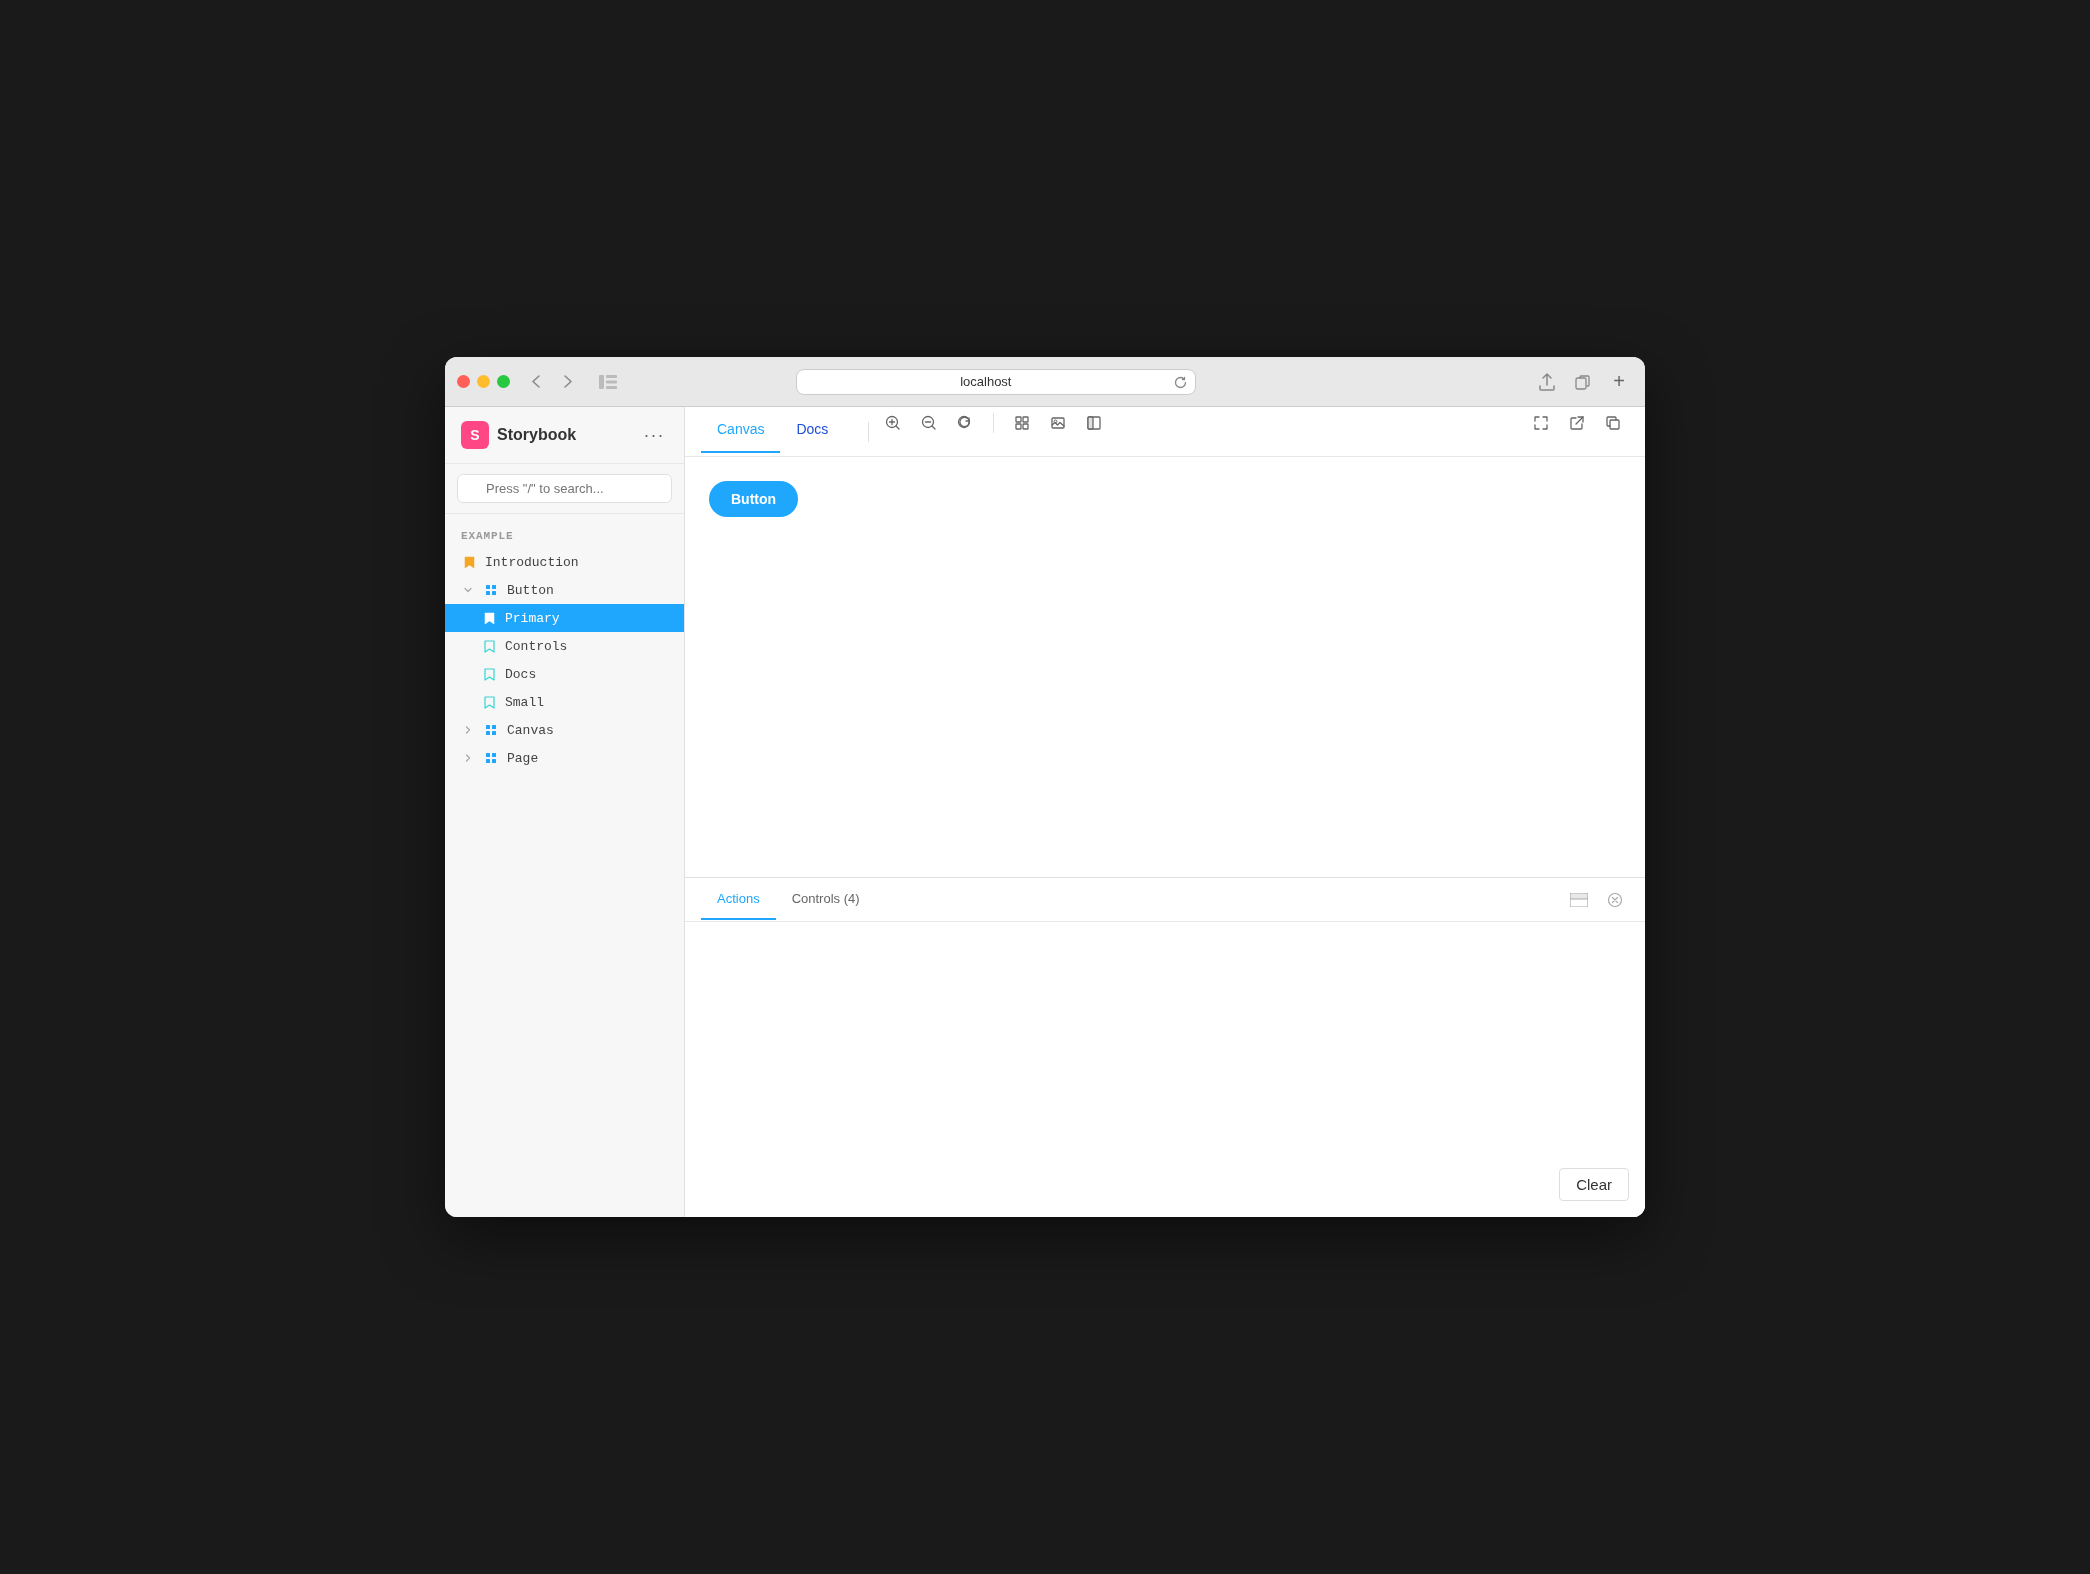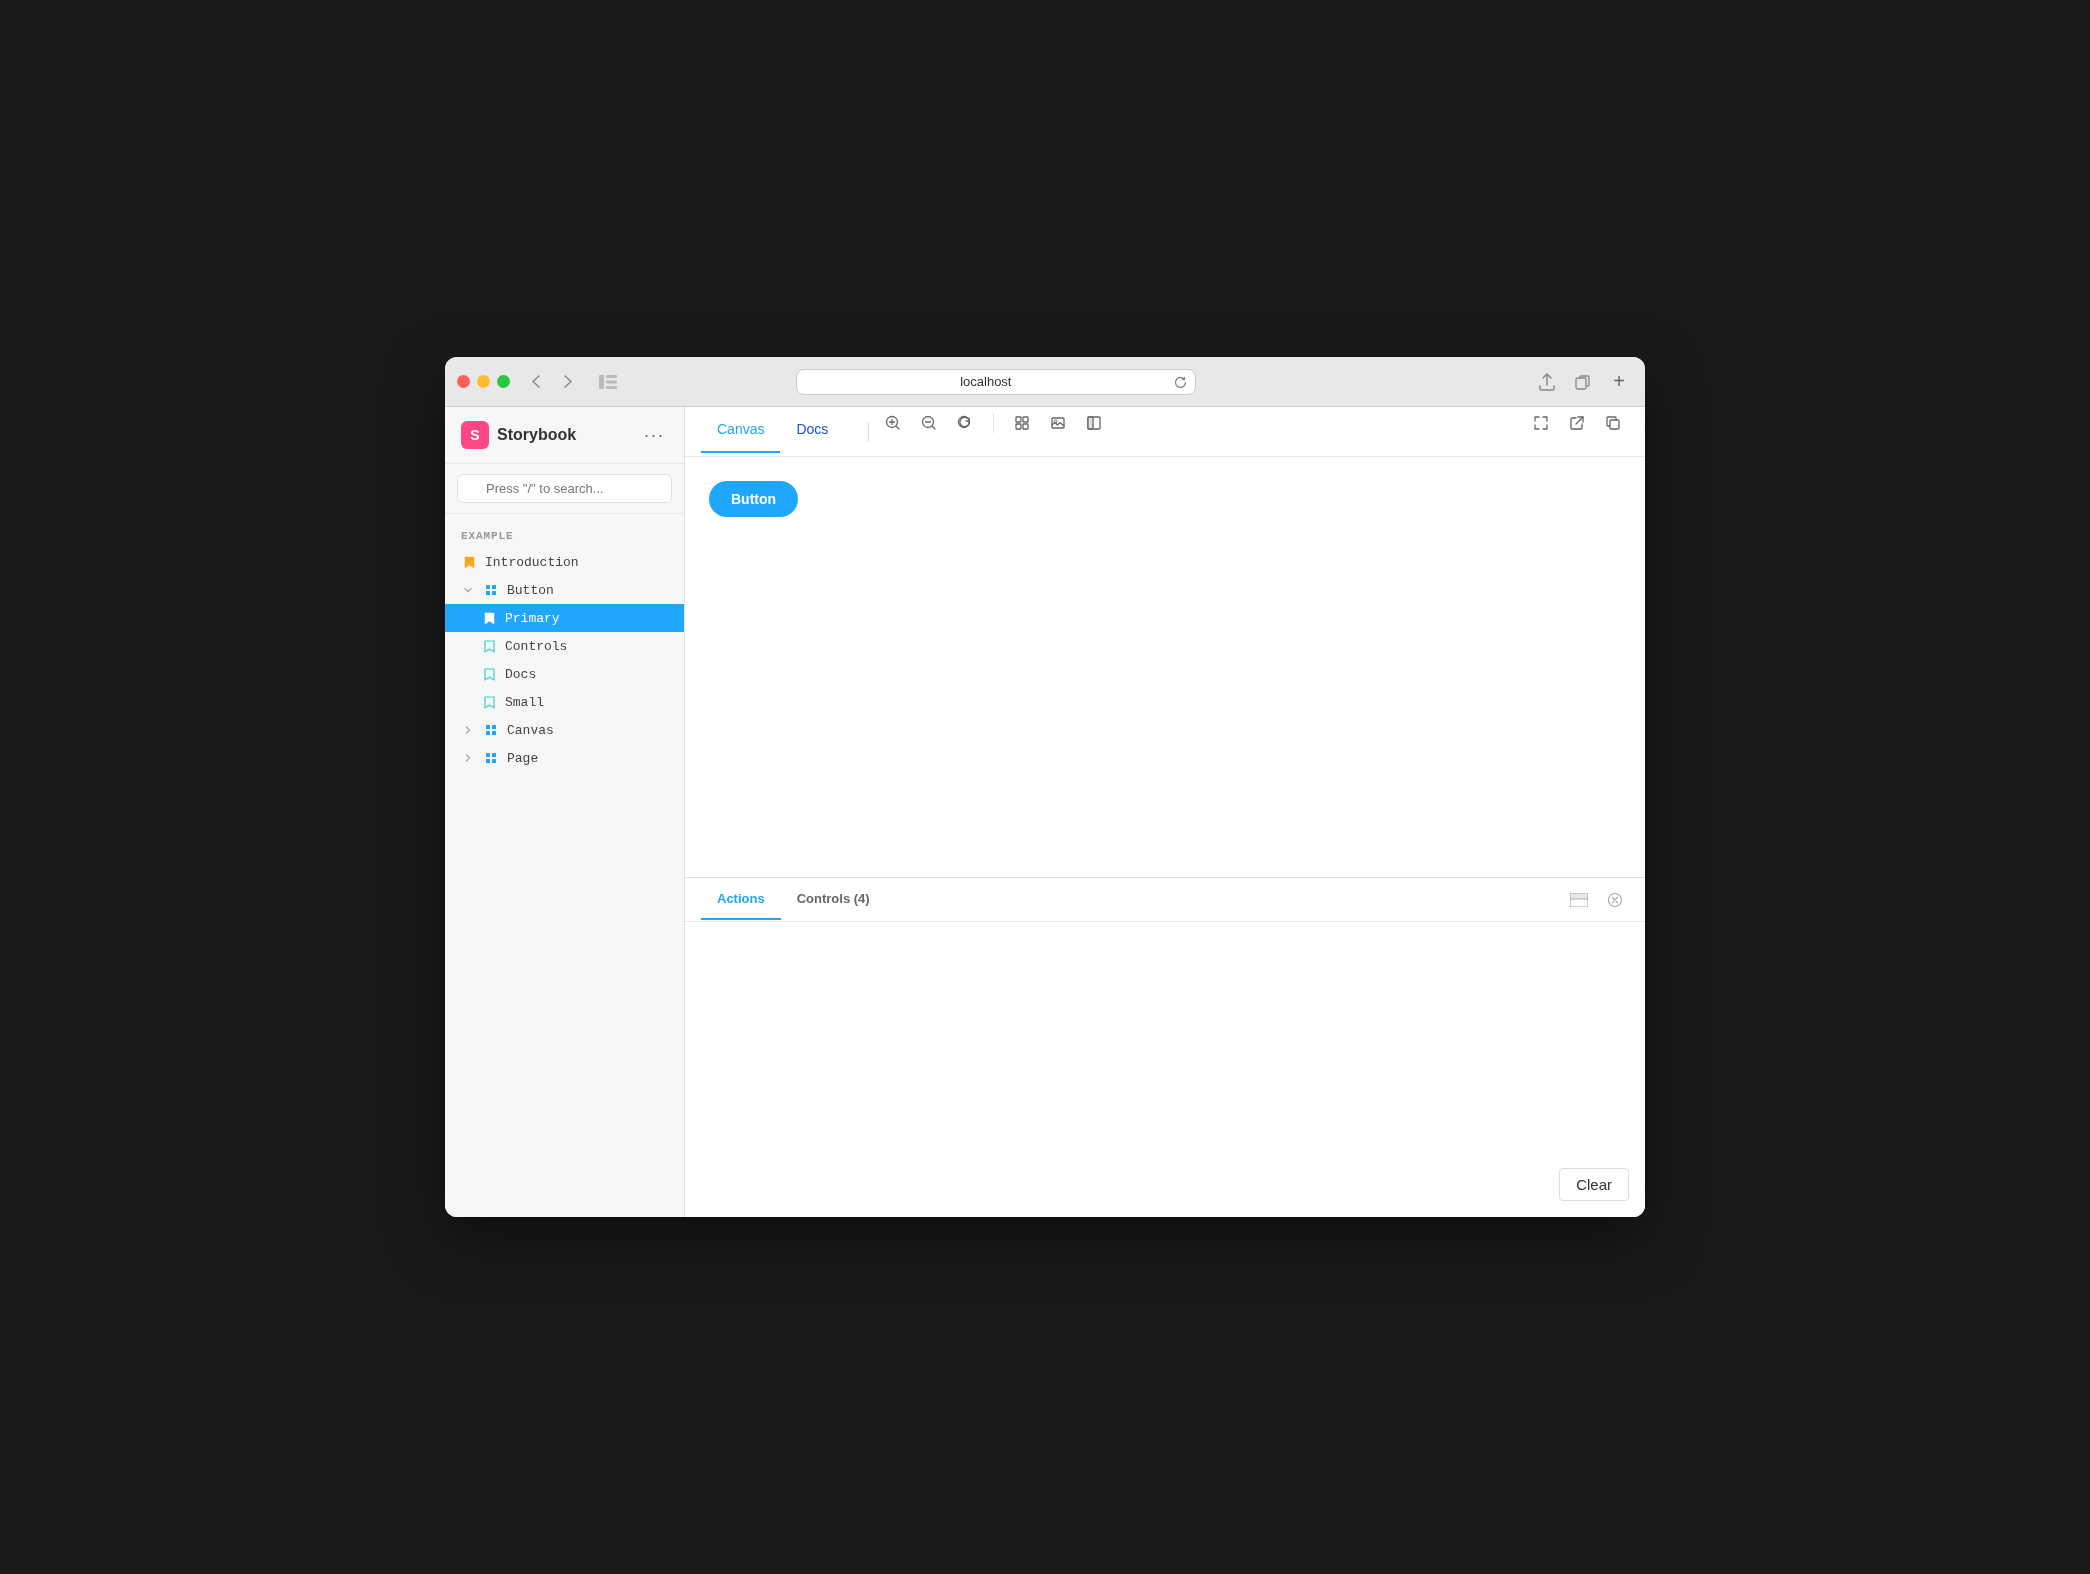--- a/index.html
+++ b/index.html
@@ -371,21 +371,21 @@
       display: flex;
       gap: 0;
       flex: 1;
     }
     .panel-tab {
       padding: 12px 16px;
       font-size: 13px;
       cursor: pointer;
       color: #666;
       border-bottom: 2px solid transparent;
-      font-weight: 700;
+      font-weight: 400;
     }
     .panel-tab.active {
       color: #1ea7fd;
       border-bottom-color: #1ea7fd;
     }
     .panel-toolbar-right {
       display: flex;
       gap: 8px;
       align-items: center;
     }

